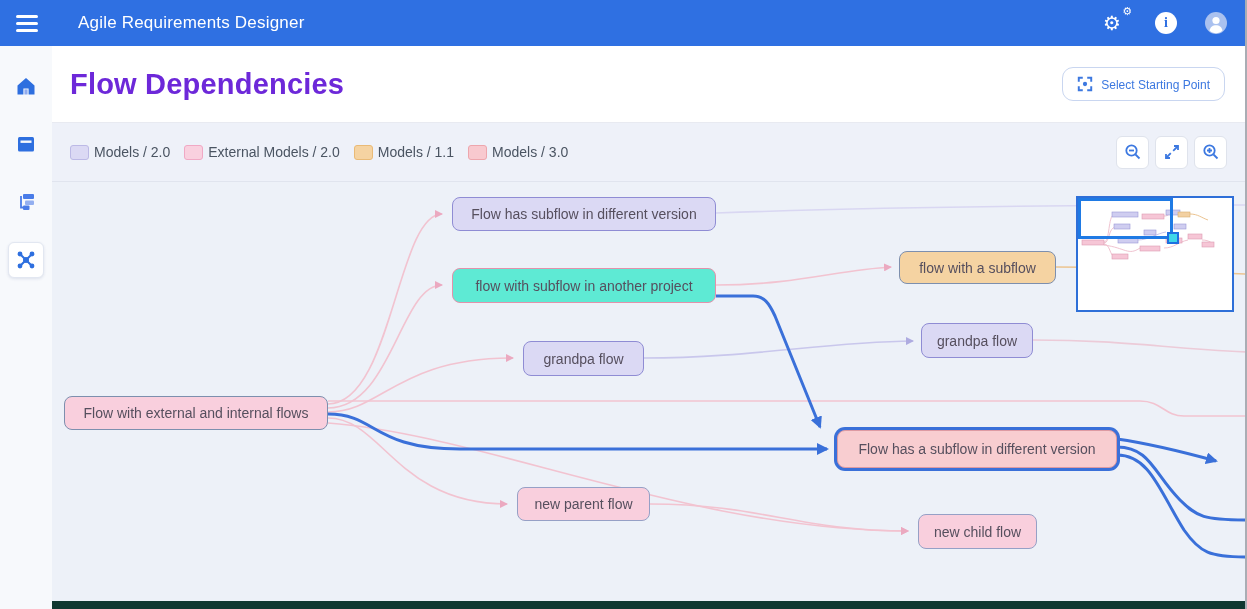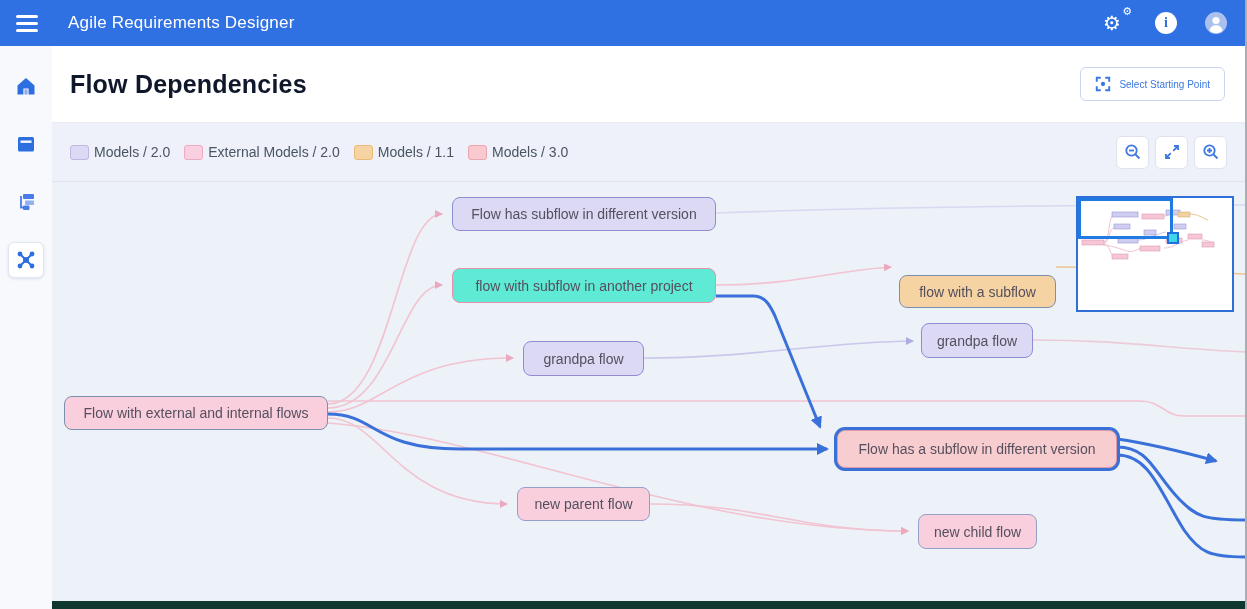--- a/index.html
+++ b/index.html
@@ -4,38 +4,38 @@
 <style>
   * { margin:0; padding:0; box-sizing:border-box; }
   html,body { width:1247px; height:609px; overflow:hidden; }
   body { font-family:"Liberation Sans", sans-serif; background:#fff; }
   .window { position:relative; width:1247px; height:609px; border-right:2px solid #a9adb4; background:#fff; }
 
   
   .topbar { height:46px; background:#2f70e2; display:flex; align-items:center; padding:0 16px; color:#fff; }
   .menu-btn { width:30px; height:30px; display:flex; flex-direction:column; justify-content:center; gap:4px; cursor:pointer; }
   .menu-btn span { display:block; width:22px; height:3px; border-radius:2px; background:#fff; }
-  .app-title { font-size:17px; font-weight:500; margin-left:22px; letter-spacing:.2px; }
+  .app-title { font-size:17px; font-weight:500; margin-left:32px; letter-spacing:.2px; }
   .topbar-right { margin-left:auto; display:flex; align-items:center; gap:26px; }
   .gear-wrap { position:relative; width:26px; height:26px; color:#fff; }
   .gear-main { font-family:"DejaVu Sans",sans-serif; font-size:20px; line-height:26px; }
   .gear-small { position:absolute; top:-4px; right:-3px; font-family:"DejaVu Sans",sans-serif; font-size:11px; line-height:11px; }
   .info-circle { width:22px; height:22px; border-radius:50%; background:#fff; color:#2f70e2; font-weight:700; font-size:14px; display:flex; align-items:center; justify-content:center; font-family:"Liberation Serif",serif; }
 
   
   .shell { display:flex; height:563px; }
   .sidebar { width:52px; background:#f7f9fc; display:flex; flex-direction:column; align-items:center; padding-top:22px; gap:22px; flex:0 0 52px; }
   .side-item { width:36px; height:36px; display:flex; align-items:center; justify-content:center; border-radius:6px; cursor:pointer; }
   .side-item.selected { background:#fff; border:1px solid #e2e7f1; box-shadow:0 1px 3px rgba(40,60,120,.12); }
   .content { flex:1; display:flex; flex-direction:column; background:#fff; min-width:0; }
 
   
   .page-header { height:77px; display:flex; align-items:center; padding:0 20px 0 18px; border-bottom:1px solid #e8eaf1; background:#fff; }
-  .page-title { font-size:25px; font-weight:700; color:#0f172a; letter-spacing:.2px; }
-  .ssp-button { margin-left:auto; display:flex; align-items:center; gap:8px; background:#fff; border:1px solid #c9d6f0; border-radius:6px; padding:8px 14px; color:#3c78e0; font-size:10px; cursor:pointer; }
+  .page-title { font-size:29px; font-weight:700; color:#6d28d9; letter-spacing:.2px; }
+  .ssp-button { margin-left:auto; display:flex; align-items:flex-end; gap:8px; background:#fff; border:1px solid #c9d6f0; border-radius:11px; padding:8px 14px; color:#3c78e0; font-size:12px; cursor:pointer; }
 
   
   .legend-bar { height:59px; background:#eef1f9; border-bottom:1px solid #e0e4ee; display:flex; align-items:center; padding:12px 18px; }
   .legend-items { display:flex; align-items:center; gap:14px; }
   .legend-item { display:flex; align-items:center; gap:5px; font-size:14px; color:#4a5462; }
   .swatch { width:19px; height:15px; border-radius:3px; border:1px solid; }
   .sw0 { background:#dbd9f4; border-color:#bcb9e6; }
   .sw1 { background:#f9d0df; border-color:#f0a9c5; }
   .sw2 { background:#f5d3a2; border-color:#e9ba77; }
   .sw3 { background:#f8c9cf; border-color:#eda6ad; }
@@ -43,21 +43,21 @@
   .tool-btn { width:33px; height:33px; background:#fff; border:1px solid #dfe3ec; border-radius:6px; display:flex; align-items:center; justify-content:center; cursor:pointer; }
 
   
   .canvas { position:relative; flex:1; background:#edf1f8; overflow:hidden; }
   .edges-layer { position:absolute; left:0; top:0; }
   .node { position:absolute; display:flex; align-items:center; justify-content:center; font-size:14px; color:#564f5e; border-radius:8px; border:1.5px solid; cursor:pointer; white-space:nowrap; }
   .node.lav { background:#dbd9f4; border-color:#8f8cd4; }
   .node.pinkroot { background:#f9cfdd; border-color:#7d8fae; }
   .node.pink { background:#5eead4; border-color:#e292ab; }
   .node.pinkgrey { background:#f9cfdd; border-color:#96a0c6; }
-  .node.orange { background:#f5d3a2; border-color:#7d8fae;margin-top:24px; }
+  .node.orange { background:#f5d3a2; border-color:#7d8fae; }
   .node.selected { background:#f8cdd0; border:1.5px solid #dd9aa2; box-shadow:0 0 0 3px #3a70d9; }
 
   
   .minimap { position:absolute; left:1024px; top:14px; width:158px; height:116px; background:#fff; border:2px solid #2e6fd8; cursor:pointer; }
   .mm-viewport { position:absolute; left:0px; top:0px; width:95px; height:41px; border:3px solid #1f7ae4; }
   .mm-handle { position:absolute; left:89px; top:34px; width:12px; height:12px; background:#3fd6e9; border:2px solid #1f6fe0; }
 
   .bottom-strip { position:absolute; left:52px; right:0; bottom:0; height:8px; background:#103831; }
 </style>
 </head>

